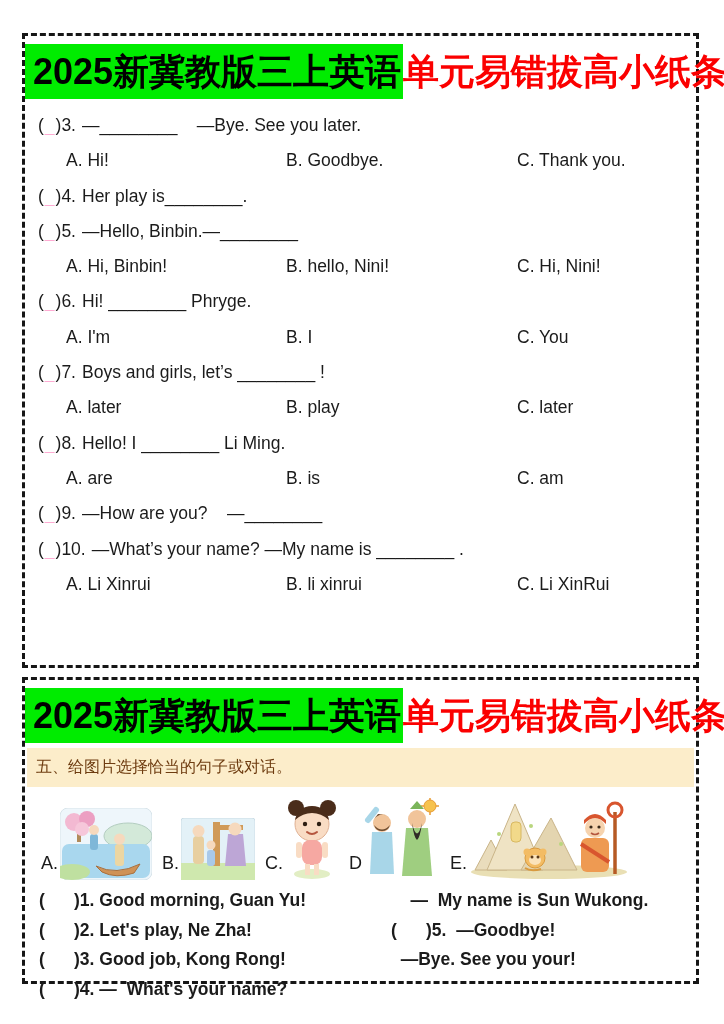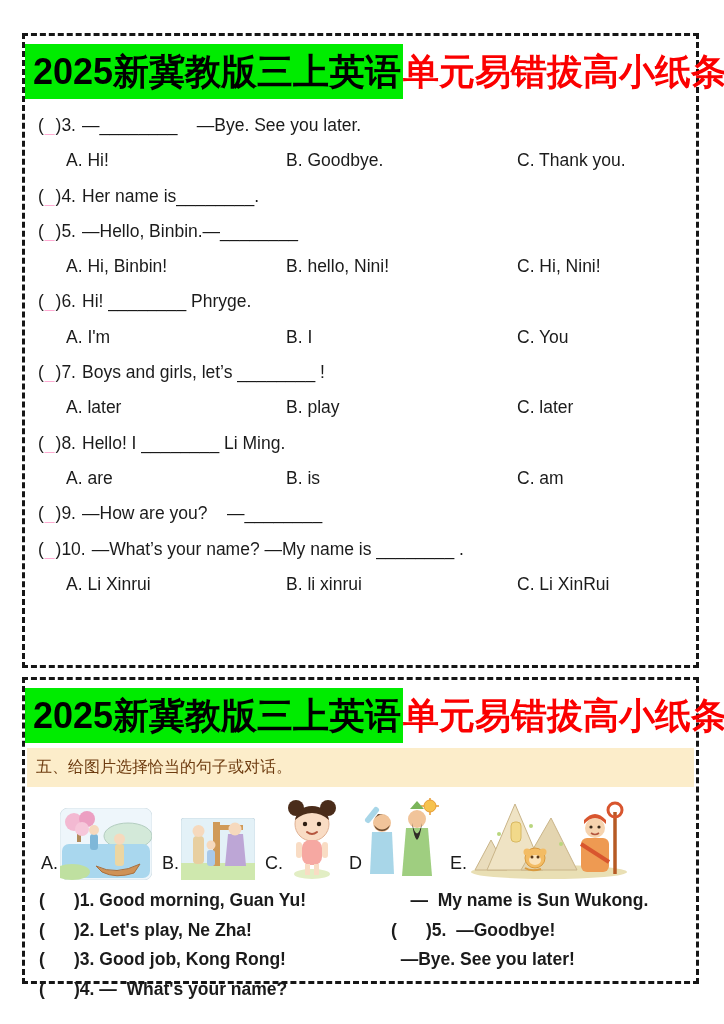--- a/index.html
+++ b/index.html
@@ -45,21 +45,21 @@
 <div class="sheet-box" id="box1">
   <div class="title">
     <span class="green">2025新冀教版三上英语</span><span class="red">单元易错拔高小纸条</span>
   </div>
 
   <div class="q-list">
 
     <div class="line"><span>(</span><span class="pink">_</span><span class="qnum">)3.</span><span>—________    —Bye. See you later.</span></div>
     <div class="line"><span class="opt opt1">A. Hi!</span><span class="opt opt2">B. Goodbye.</span><span class="opt opt3">C. Thank you.</span></div>
 
-    <div class="line"><span>(</span><span class="pink">_</span><span class="qnum">)4.</span><span>Her name is________.</span></div>
+    <div class="line"><span>(</span><span class="pink">_</span><span class="qnum">)4.</span><span>Her play is________.</span></div>
 
     <div class="line"><span>(</span><span class="pink">_</span><span class="qnum">)5.</span><span>—Hello, Binbin.—________</span></div>
     <div class="line"><span class="opt opt1">A. Hi, Binbin!</span><span class="opt opt2">B. hello, Nini!</span><span class="opt opt3">C. Hi, Nini!</span></div>
 
     <div class="line"><span>(</span><span class="pink">_</span><span class="qnum">)6.</span><span>Hi! ________ Phryge.</span></div>
     <div class="line"><span class="opt opt1">A. I'm</span><span class="opt opt2">B. I</span><span class="opt opt3">C. You</span></div>
 
     <div class="line"><span>(</span><span class="pink">_</span><span class="qnum">)7.</span><span>Boys and girls, let’s ________ !</span></div>
     <div class="line"><span class="opt opt1">A. later</span><span class="opt opt2">B. play</span><span class="opt opt3">C. later</span></div>
 
@@ -182,20 +182,20 @@
     <div class="match-row">
       <span class="match-left">(      )1. Good morning, Guan Yu!</span>
       <span class="match-right">    —  My name is Sun Wukong.</span>
     </div>
     <div class="match-row">
       <span class="match-left">(      )2. Let's play, Ne Zha!</span>
       <span class="match-right">(      )5.  —Goodbye!</span>
     </div>
     <div class="match-row">
       <span class="match-left">(      )3. Good job, Kong Rong!</span>
-      <span class="match-right">  —Bye. See you later!</span>
+      <span class="match-right">  —Bye. See you your!</span>
     </div>
     <div class="match-row">
       <span class="match-left">(      )4. —  What's your name?</span>
       <span class="match-right"></span>
     </div>
   </div>
 </div>
 
 </body></html>

